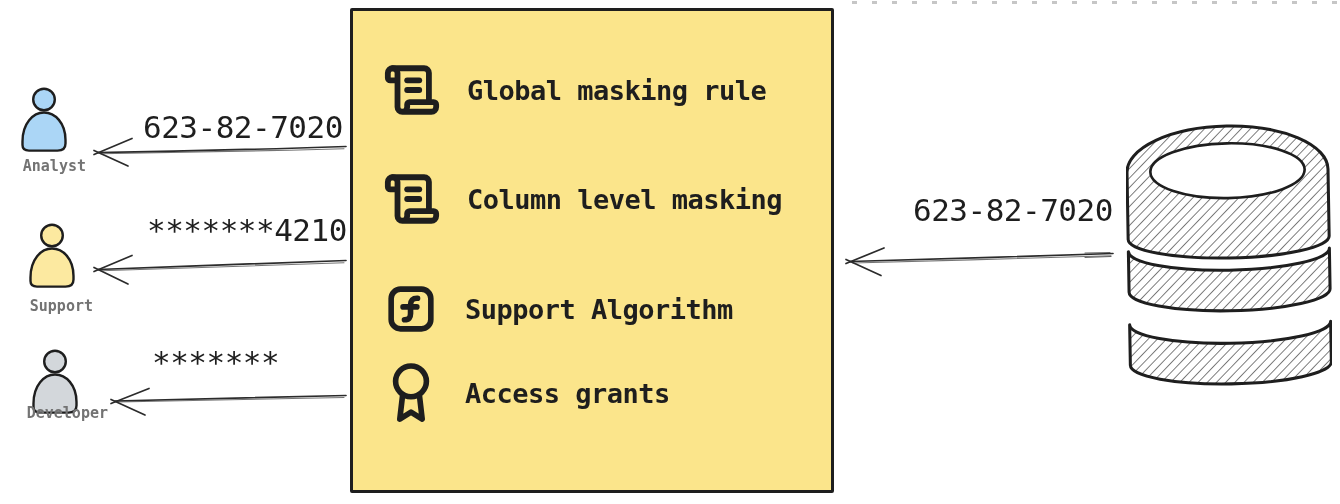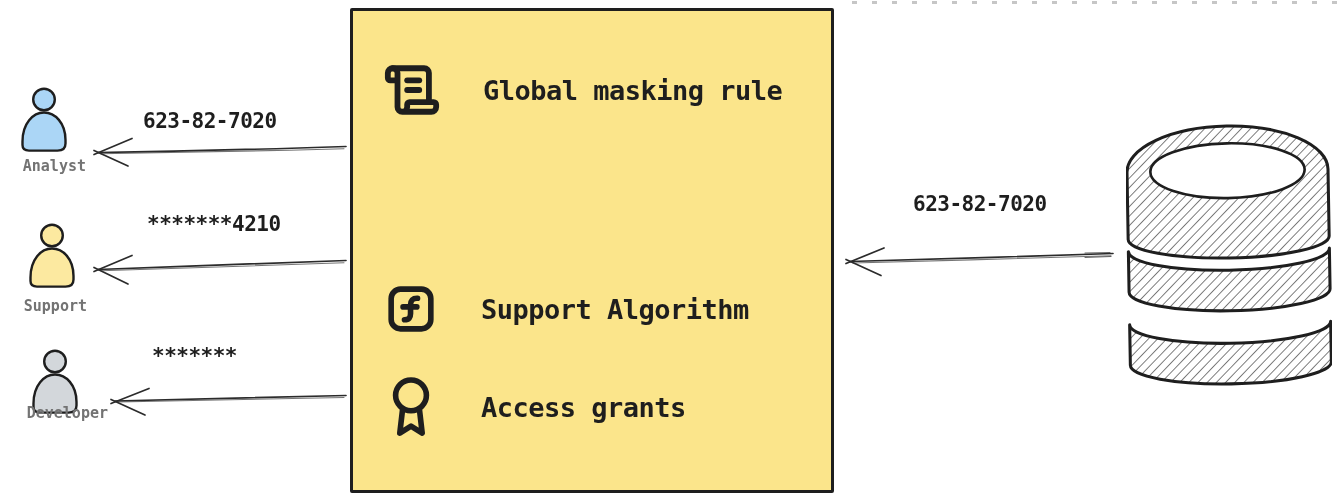--- a/index.html
+++ b/index.html
@@ -11,26 +11,26 @@
     position:absolute;left:852px;top:1px;width:488px;height:3px;
     background:repeating-linear-gradient(90deg,#b3b3b3 0 5px,transparent 5px 20px);
     opacity:.75;
   }
   .rule-box{
     position:absolute;left:350px;top:8px;width:484px;height:485px;
     background:#FBE58B;border:3px solid #1e1e1e;box-sizing:border-box;
     border-radius:2px;
   }
   .rule-row{
-    position:absolute;left:30px;height:60px;display:flex;align-items:center;gap:42px;
+    position:absolute;left:30px;height:60px;display:flex;align-items:center;gap:26px;
   }
   .rule-row .icon{flex:0 0 auto;display:flex;align-items:center;justify-content:center;}
   .rule-label{font-size:27px;font-weight:700;white-space:nowrap;letter-spacing:-0.5px;}
   .arrow-label{
-    position:absolute;font-size:21px;font-weight:700;white-space:nowrap;
+    position:absolute;font-size:31px;font-weight:400;white-space:nowrap;
     line-height:1.1;letter-spacing:-0.5px;
   }
   .person{position:absolute;}
   .person-label{
     position:absolute;font-size:15px;font-weight:700;text-align:right;
     white-space:nowrap;color:#737373;
   }
   .arrows-overlay,.db-svg{position:absolute;}
   svg{display:block;}
 </style>
@@ -48,33 +48,44 @@
         <svg width="58" height="58" viewBox="0 0 24 24" fill="none" stroke="#1e1e1e" stroke-width="2.4" stroke-linecap="round" stroke-linejoin="round">
           <path d="M15 12h-5"></path>
             <path d="M15 8h-5"></path>
             <path d="M19 17V5a2 2 0 0 0-2-2H4"></path>
           <path d="M8 21h12a2 2 0 0 0 2-2v-1a1 1 0 0 0-1-1H11a1 1 0 0 0-1 1v1a2 2 0 1 1-4 0V5a2 2 0 1 0-4 0v2a1 1 0 0 0 1 1h3"></path>
         </svg>
       </span>
       <span class="rule-label">Global masking rule</span>
     </div>
 
+    <div class="rule-row" style="top:158px">
+      <span class="icon">
+        <svg width="58" height="58" viewBox="0 0 24 24" fill="none" stroke="#1e1e1e" stroke-width="2.4" stroke-linecap="round" stroke-linejoin="round">
+          <path d="M15 12h-5"></path>
+            <path d="M15 8h-5"></path>
+            <path d="M19 17V5a2 2 0 0 0-2-2H4"></path>
+          <path d="M8 21h12a2 2 0 0 0 2-2v-1a1 1 0 0 0-1-1H11a1 1 0 0 0-1 1v1a2 2 0 1 1-4 0V5a2 2 0 1 0-4 0v2a1 1 0 0 0 1 1h3"></path>
+        </svg>
+      </span>
+      <span class="rule-label">Column level masking</span>
+    </div>
 
     <div class="rule-row" style="top:268px">
       <span class="icon">
         <svg width="56" height="56" viewBox="0 0 24 24" fill="none" stroke="#1e1e1e" stroke-width="2.4" stroke-linecap="round" stroke-linejoin="round">
           <rect width="17" height="17" x="3.5" y="3.5" rx="4"></rect>
           <path d="M9.2 16.6c2 0 2.6-1 2.6-2.7v-3.6c0-1.9.9-3 3-2.9"></path>
           <path d="M8.6 11.1h5.9"></path>
         </svg>
       </span>
       <span class="rule-label">Support Algorithm</span>
     </div>
 
-    <div class="rule-row" style="top:366px">
+    <div class="rule-row" style="top:352px">
       <span class="icon">
         <svg width="56" height="66" viewBox="0 0 24 28" fill="none" stroke="#1e1e1e" stroke-width="2.4" stroke-linecap="round" stroke-linejoin="round">
           <circle cx="12" cy="9" r="6.6"></circle>
           <polyline points="8.4 14.9 7.2 25.2 12 22.2 16.8 25.2 15.6 14.9"></polyline>
         </svg>
       </span>
       <span class="rule-label">Access grants</span>
     </div>
   </div>
 
@@ -85,21 +96,21 @@
     </svg>
   </div>
   <div class="person-label" style="left:6px;top:157px;width:80px">Analyst</div>
 
   <div class="person" style="left:26px;top:223px">
     <svg width="52" height="66" viewBox="0 0 50 66">
       <circle cx="25" cy="12.5" r="10.8" stroke="#1e1e1e" stroke-width="2.4" fill="#FCE9A0"></circle>
       <path d="M25 25.5 C14 25.5 3.5 36.5 3.5 54.5 L3.5 58 C3.5 61.8 6 63.6 10 63.6 L38.5 63.6 C43 63.6 46.5 61.5 46.5 56.5 L46.5 53 C46.5 36 36 25.5 25 25.5 Z" stroke="#1e1e1e" stroke-width="2.4" stroke-linejoin="round" fill="#FCE9A0"></path>
     </svg>
   </div>
-  <div class="person-label" style="left:7px;top:297px;width:80px">Support</div>
+  <div class="person-label" style="left:13px;top:297px;width:80px">Support</div>
 
   <div class="person" style="left:29px;top:349px">
     <svg width="52" height="66" viewBox="0 0 50 66">
       <circle cx="25" cy="12.5" r="10.8" stroke="#1e1e1e" stroke-width="2.4" fill="#D3D7DB"></circle>
       <path d="M25 25.5 C14 25.5 3.5 36.5 3.5 54.5 L3.5 58 C3.5 61.8 6 63.6 10 63.6 L38.5 63.6 C43 63.6 46.5 61.5 46.5 56.5 L46.5 53 C46.5 36 36 25.5 25 25.5 Z" stroke="#1e1e1e" stroke-width="2.4" stroke-linejoin="round" fill="#D3D7DB"></path>
     </svg>
   </div>
   <div class="person-label" style="left:8px;top:404px;width:100px">Developer</div>
 
   <div class="arrow-label" style="left:143px;top:110px">623-82-7020</div>

